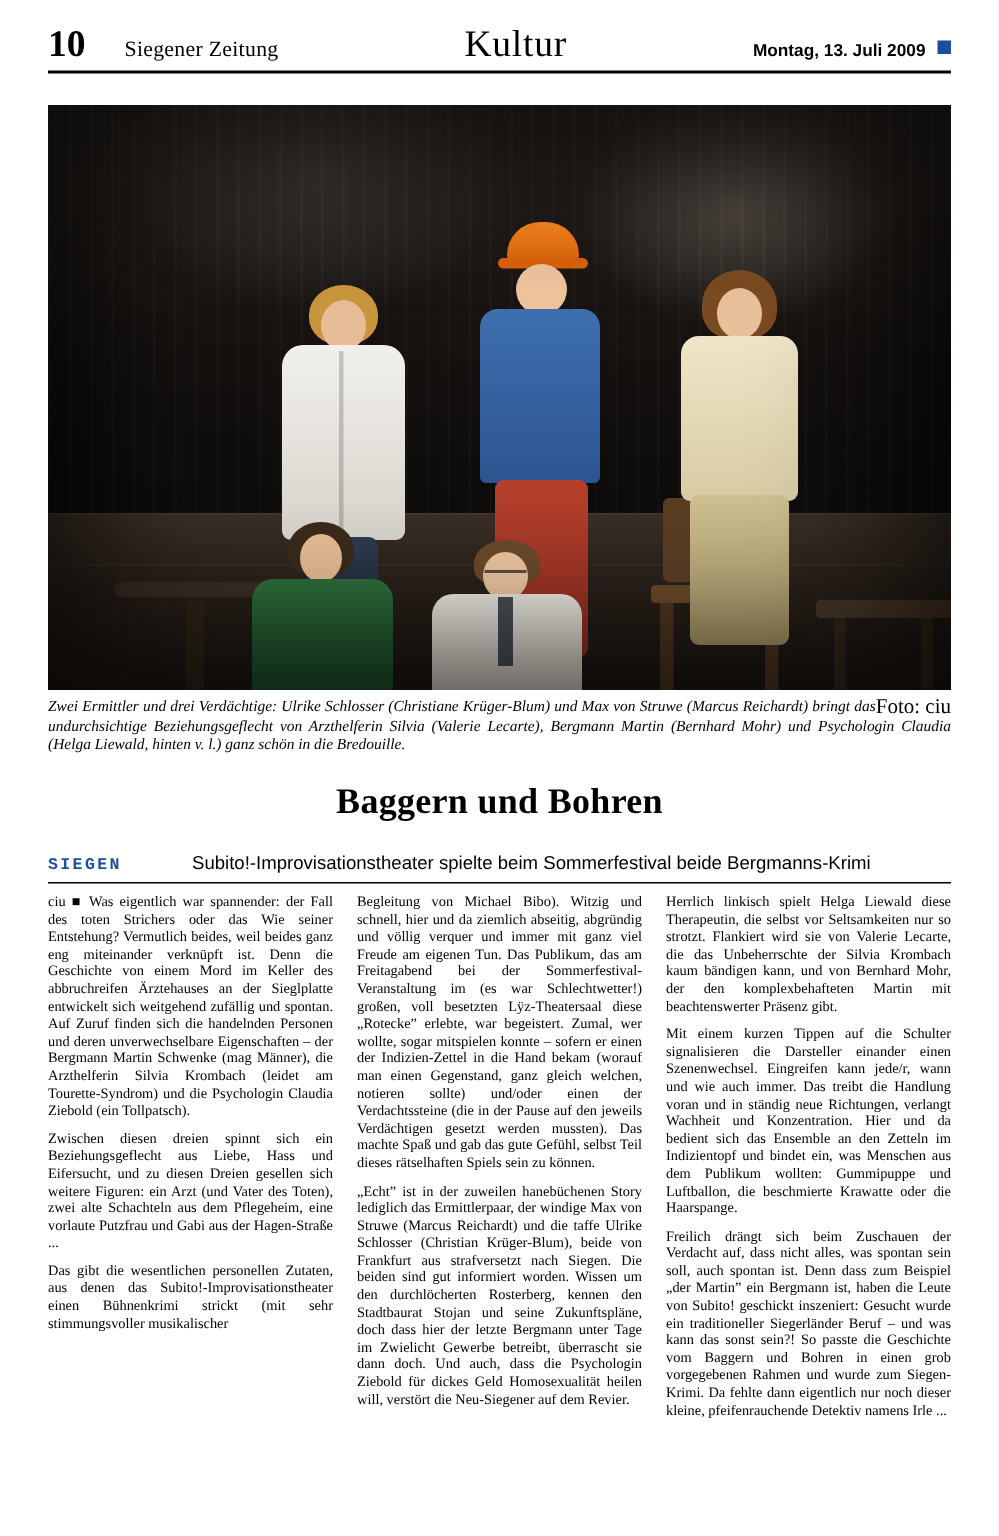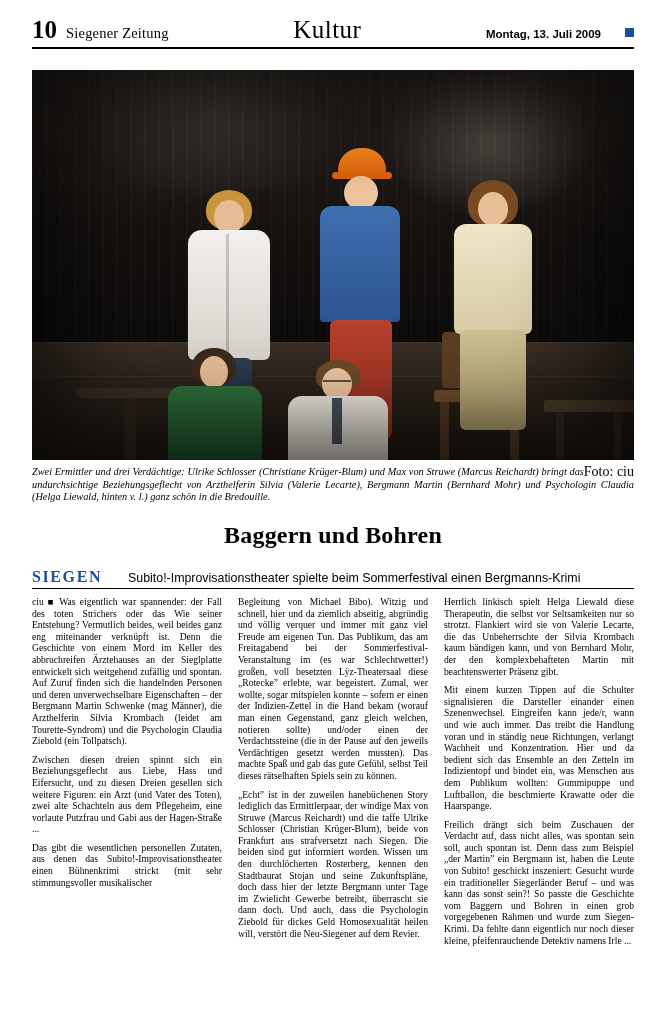--- a/index.html
+++ b/index.html
@@ -31,42 +31,42 @@
     width: 602px;
     height: 34px;
     display: flex;
     align-items: baseline;
   }
   .masthead-page {
     font-family: "Liberation Serif", serif;
     font-size: 25px;
     font-weight: bold;
     line-height: 1;
-    margin-right: 9px;
+    margin-right: 26px;
   }
   .masthead-paper {
     font-family: "Liberation Serif", serif;
     font-size: 14.5px;
     letter-spacing: 0.2px;
     flex: 0 0 auto;
   }
   .masthead-section {
     flex: 1 1 auto;
     text-align: center;
     font-family: "Liberation Serif", serif;
     font-size: 25px;
     font-weight: normal;
     letter-spacing: 0.5px;
   }
   .masthead-date {
     font-family: "Liberation Sans", sans-serif;
     font-size: 11.5px;
     font-weight: bold;
     flex: 0 0 auto;
-    margin-right: 24px;
+    margin-right: 8px;
   }
   .masthead-square {
     width: 9px;
     height: 9px;
     background: #1b4f9c;
     display: inline-block;
     position: relative;
     top: -1px;
   }
   .rule-top {
@@ -216,22 +216,22 @@
   }
   .subhead-row {
     position: absolute;
     left: 32px;
     top: 568px;
     width: 602px;
     display: flex;
     align-items: baseline;
   }
   .dateline {
-    font-family: Liberation Serif, serif;
-    font-size: 16px;
+    font-family: Liberation Mono, monospace;
+    font-size: 11px;
     font-weight: bold;
     color: #1b4f9c;
     letter-spacing: 1.6px;
     width: 96px;
     flex: 0 0 96px;
   }
   .subhead {
     font-family: "Liberation Sans", sans-serif;
     font-size: 12.4px;
     flex: 1 1 auto;
@@ -350,21 +350,21 @@
 
   <div class="caption">
     <span class="credit">Foto: ciu</span>
     <span>Zwei Ermittler und drei Verdächtige: Ulrike Schlosser (Christiane Krüger-Blum) und Max von Struwe (Marcus Reichardt) bringt das undurchsichtige Beziehungsgeflecht von Arzthelferin Silvia (Valerie Lecarte), Bergmann Martin (Bernhard Mohr) und Psychologin Claudia (Helga Liewald, hinten v. l.) ganz schön in die Bredouille.</span>
   </div>
 
   <div class="headline">Baggern und Bohren</div>
 
   <div class="subhead-row">
     <div class="dateline">SIEGEN</div>
-    <div class="subhead">Subito!-Improvisationstheater spielte beim Sommerfestival einen Bergmanns-Krimi</div>
+    <div class="subhead">Subito!-Improvisationstheater spielte beim Sommerfestival beide Bergmanns-Krimi</div>
   </div>
 
   <div class="rule-mid"></div>
 
   <div class="columns">
     <div class="col">
       <p>ciu ■ Was eigentlich war spannender: der Fall des toten Strichers oder das Wie seiner Entstehung? Vermutlich beides, weil beides ganz eng miteinander verknüpft ist. Denn die Geschichte von einem Mord im Keller des abbruchreifen Ärztehauses an der Sieglplatte entwickelt sich weitgehend zufällig und spontan. Auf Zuruf finden sich die handelnden Personen und deren unverwechselbare Eigenschaften – der Bergmann Martin Schwenke (mag Männer), die Arzthelferin Silvia Krombach (leidet am Tourette-Syndrom) und die Psychologin Claudia Ziebold (ein Tollpatsch).</p>
       <p>Zwischen diesen dreien spinnt sich ein Beziehungsgeflecht aus Liebe, Hass und Eifersucht, und zu diesen Dreien gesellen sich weitere Figuren: ein Arzt (und Vater des Toten), zwei alte Schachteln aus dem Pflegeheim, eine vorlaute Putzfrau und Gabi aus der Hagen-Straße ...</p>
       <p>Das gibt die wesentlichen personellen Zutaten, aus denen das Subito!-Improvisationstheater einen Bühnenkrimi strickt (mit sehr stimmungsvoller musikalischer</p>
     </div>

